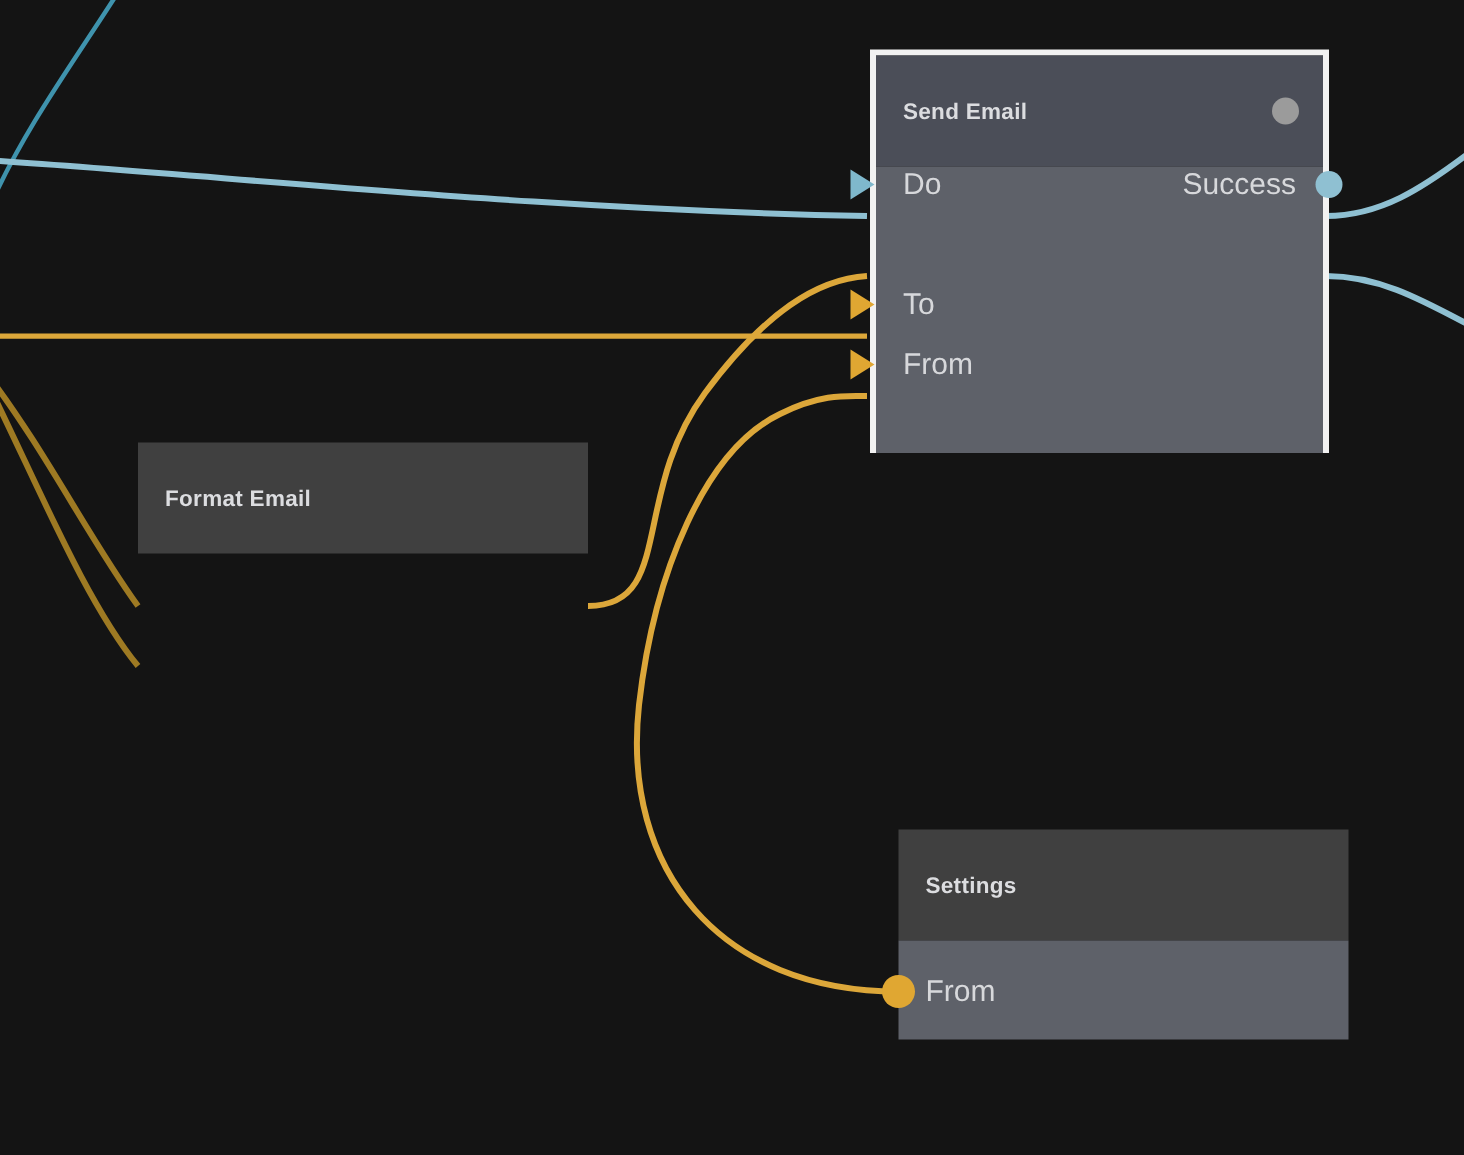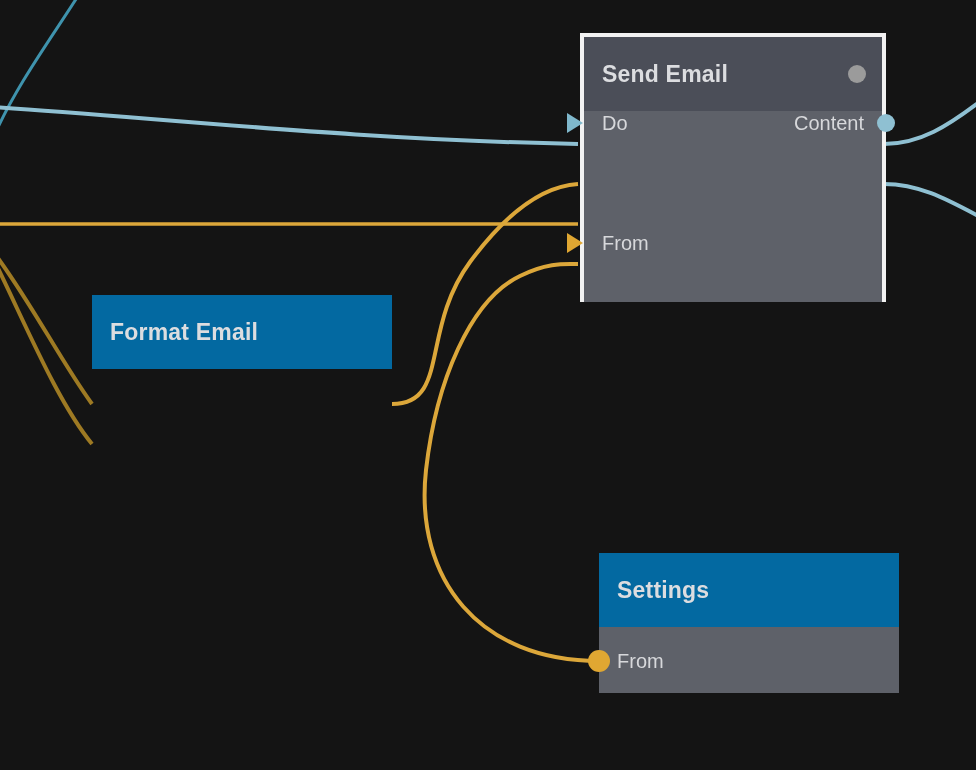--- a/index.html
+++ b/index.html
@@ -38,32 +38,32 @@
   .node {
     position: absolute;
     z-index: 2;
     box-sizing: border-box;
   }
   .node.selected {
     border: 4px solid #f2f2f2;
     z-index: 2;
   }
   .node-header {
-    background: #0369a1;
+    background: #404040;
     box-sizing: border-box;
     display: flex;
     align-items: center;
     position: relative;
   }
   .node.selected .node-header {
     background: #4b4e58;
   }
   .node-title {
     color: #dcdde0;
-    font-size: 23px;
+    font-size: 15px;
     font-weight: bold;
     letter-spacing: 0.2px;
     padding-left: 18px;
   }
   .status-dot {
     position: absolute;
     right: 16px;
     top: 50%;
     transform: translateY(-50%);
     width: 18px;
@@ -148,25 +148,29 @@
   <div class="node selected" style="left:580px; top:33px; width:306px; height:269px;">
     <div class="node-header" style="height:74px;">
       <span class="node-title">Send Email</span>
       <span class="status-dot"></span>
     </div>
     <div class="node-body" style="height:191px;">
 
       <div class="port-row" style="top:-8px;">
         <span class="port-arrow exec"></span>
         <span class="port-label in">Do</span>
-        <span class="port-label out">Content</span>
+        <span class="port-label out">Success</span>
         <span class="port-dot exec" style="left:302px;"></span>
       </div>
 
 
+      <div class="port-row" style="top:72px;">
+        <span class="port-arrow"></span>
+        <span class="port-label in">To</span>
+      </div>
 
       <div class="port-row" style="top:112px;">
         <span class="port-arrow"></span>
         <span class="port-label in">From</span>
       </div>
     </div>
   </div>
 
   <div class="node" style="left:92px; top:295px; width:300px; height:184px;">
     <div class="node-header" style="height:74px;">

